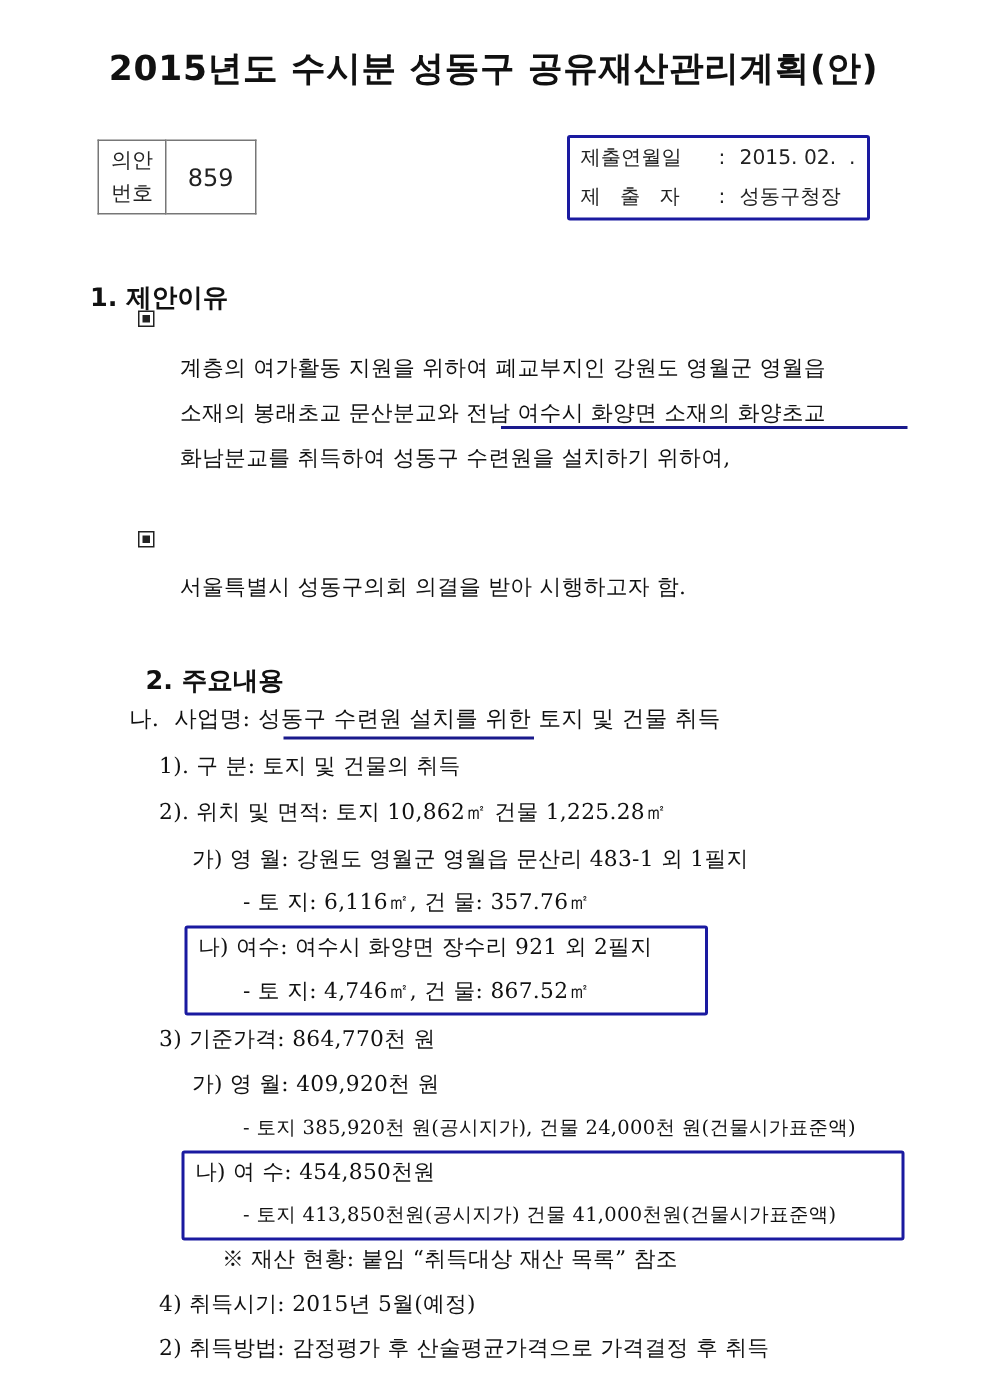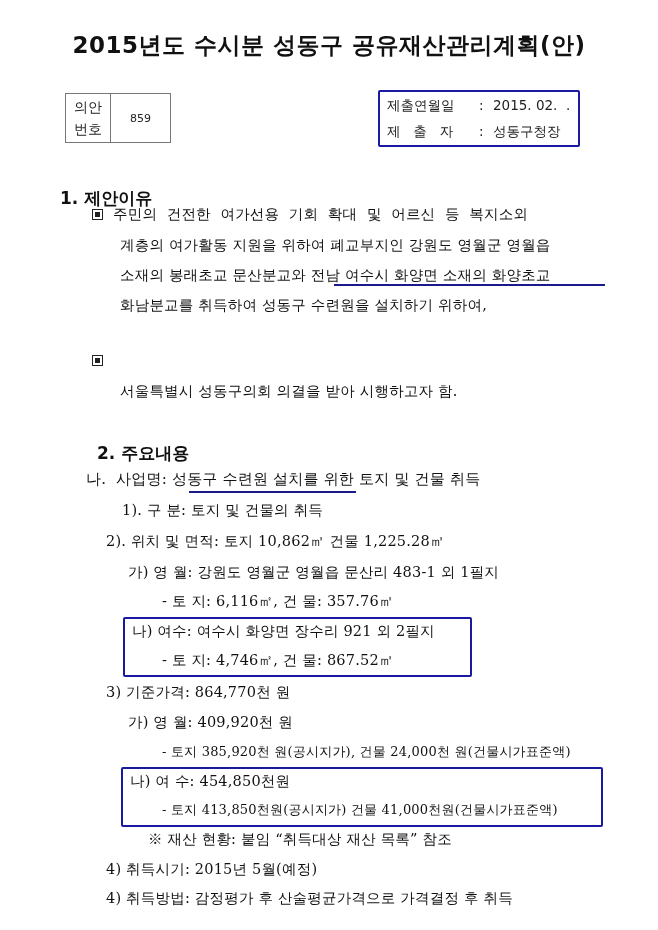--- a/index.html
+++ b/index.html
@@ -13,21 +13,21 @@
       left: 0; width: 658px; top: 30px; text-align: center;
       font-family: "DejaVu Sans", "Liberation Sans", sans-serif;
       font-weight: bold; font-size: 23px; letter-spacing: 0.5px; color: #111;
     }
     .bill-table {
       position: absolute; left: 65px; top: 93px; border-collapse: collapse;
       font-family: "DejaVu Sans", "Liberation Sans", sans-serif; font-size: 14px;
     }
     .bill-table td { border: 1px solid #777; text-align: center; color: #222; }
     .bill-table .lbl { width: 42px; height: 46px; line-height: 22px; }
-    .bill-table .val { width: 57px; font-size: 11px; }
+    .bill-table .val { width: 57px; font-size: 16px; }
     .submit-box {
       position: absolute; left: 378px; top: 90px; width: 191px; height: 53px;
       border: 2.5px solid #1a1aa0; border-radius: 2px;
       font-family: "DejaVu Sans", "Liberation Sans", sans-serif; font-size: 13.5px;
       color: #222; padding: 0 0 0 7px; box-sizing: content-box;
     }
     .submit-box .row { height: 26px; line-height: 26px; white-space: nowrap; }
     .submit-box .row span { display: inline-block; }
     .submit-box .k { width: 92px; }
     .section {
@@ -68,53 +68,53 @@
     <span class="k">제출연월일</span><span style="width:14px">:</span><span style="white-space:pre">2015. 02.  .</span>
   </div>
   <div class="row">
     <span class="k" style="white-space:pre">제   출   자</span><span style="width:14px">:</span><span>성동구청장</span>
   </div>
 </div>
 
 <div class="abs section" style="left:60px; top:187px;">1. 제안이유</div>
 
 <div class="abs line" style="left:92px; top:205px;">
-  <span class="bullet"></span><span style="white-space:pre">주민의  건전한  여가선용  기회  확대  및  어르신  등  복지소외</span>
+  <span class="bullet"></span>
 </div>
 <div class="abs line" style="left:120px; top:236px;">계층의 여가활동 지원을 위하여 폐교부지인 강원도 영월군 영월읍</div>
 <div class="abs line" style="left:120px; top:266px;">
   <span style="white-space:pre">소재의 봉래초교 문산분교와 </span><span>전남 여수시 화양면 소재의 화양초교</span>
 </div>
 <div class="uline" style="left:334px; top:284px; width:271px;"></div>
 <div class="abs line" style="left:120px; top:296px;">화남분교를 취득하여 성동구 수련원을 설치하기 위하여,</div>
 
 <div class="abs line" style="left:92px; top:352px;">
   <span class="bullet"></span>
 </div>
 <div class="abs line" style="left:120px; top:382px;">서울특별시 성동구의회 의결을 받아 시행하고자 함.</div>
 
 <div class="abs section" style="left:60px; top:442px;margin-left:37px;">2. 주요내용</div>
 
 <div class="abs line" style="left:86px; top:470px; font-size:15px;">
   <span style="white-space:pre">나.  사업명: </span><span>성동구 수련원 설치를</span><span style="white-space:pre"> 위한 토지 및 건물 취득</span>
 </div>
 <div class="uline" style="left:189px; top:491px; width:167px;"></div>
 
-<div class="abs line" style="left:106px; top:501px;margin-left:16px;">1). 구   분: 토지 및 건물의 취득</div>
+<div class="abs line" style="left:106px; top:501px;">1). 구   분: 토지 및 건물의 취득</div>
 <div class="abs line" style="left:106px; top:532px;">2). 위치 및 면적: 토지 10,862㎡ 건물 1,225.28㎡</div>
 <div class="abs line" style="left:128px; top:563px;">가) 영 월: 강원도 영월군 영월읍 문산리 483-1 외 1필지</div>
 <div class="abs line" style="left:162px; top:592px;text-align:right;">- 토 지: 6,116㎡,   건 물: 357.76㎡</div>
 
 <div class="hbox" style="left:123px; top:617px; width:349px; height:60px;"></div>
 <div class="abs line" style="left:132px; top:622px;">나) 여수:  여수시 화양면 장수리 921 외 2필지</div>
 <div class="abs line" style="left:162px; top:651px;">- 토 지: 4,746㎡,   건 물: 867.52㎡</div>
 
 <div class="abs line" style="left:106px; top:683px;">3) 기준가격: 864,770천 원</div>
 <div class="abs line" style="left:128px; top:713px;">가) 영 월: 409,920천 원</div>
 <div class="abs line small" style="left:162px; top:743px;">- 토지 385,920천 원(공시지가), 건물 24,000천 원(건물시가표준액)</div>
 
 <div class="hbox" style="left:121px; top:767px; width:482px; height:60px;"></div>
 <div class="abs line" style="left:130px; top:772px;">나) 여 수: 454,850천원</div>
 <div class="abs line small" style="left:162px; top:801px;">- 토지 413,850천원(공시지가) 건물 41,000천원(건물시가표준액)</div>
 
 <div class="abs line" style="left:148px; top:830px;">※ 재산 현황: 붙임 “취득대상 재산 목록” 참조</div>
 <div class="abs line" style="left:106px; top:860px;">4) 취득시기: 2015년 5월(예정)</div>
-<div class="abs line" style="left:106px; top:889px;">4) 취득방법: 감정평가 후 산술평균가격으로 가격결정 후 취득</div>
+<div class="abs line" style="left:106px; top:889px;">2) 취득방법: 감정평가 후 산술평균가격으로 가격결정 후 취득</div>
 
 </body></html>

